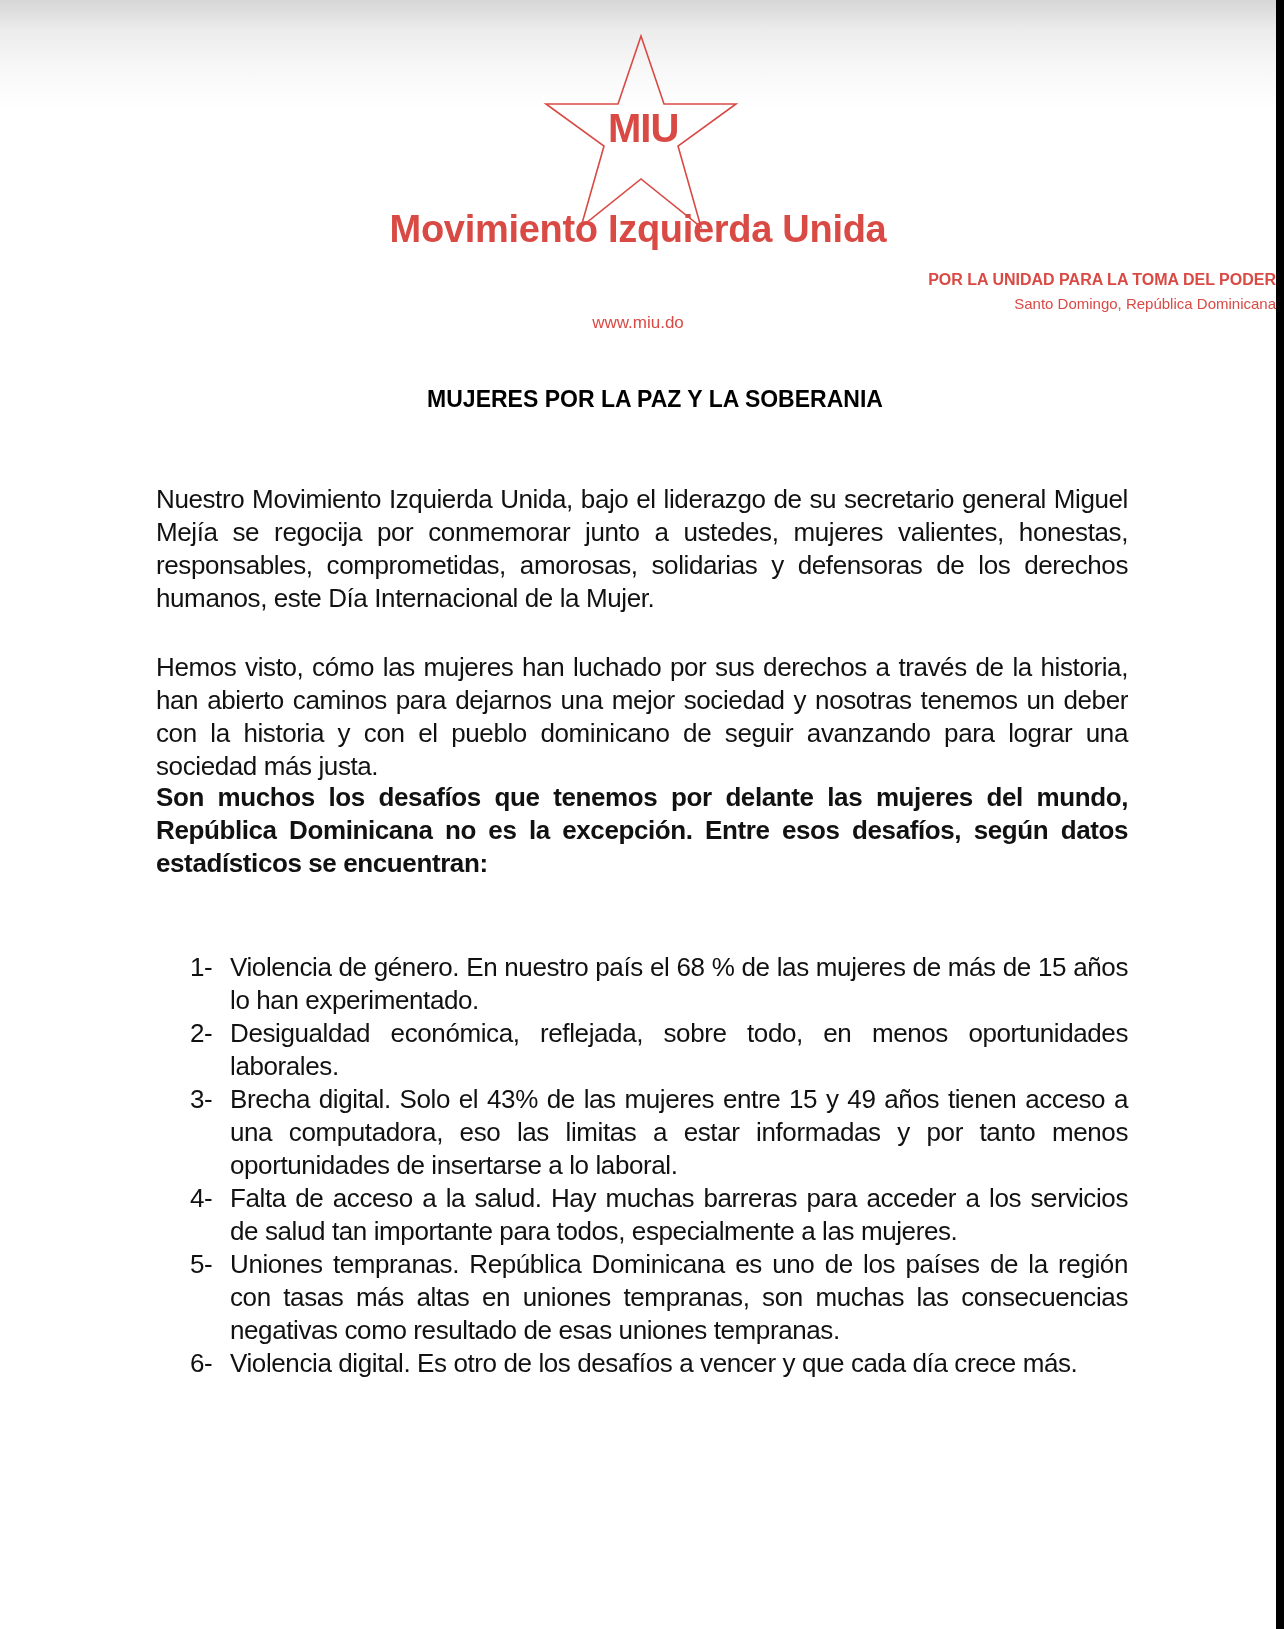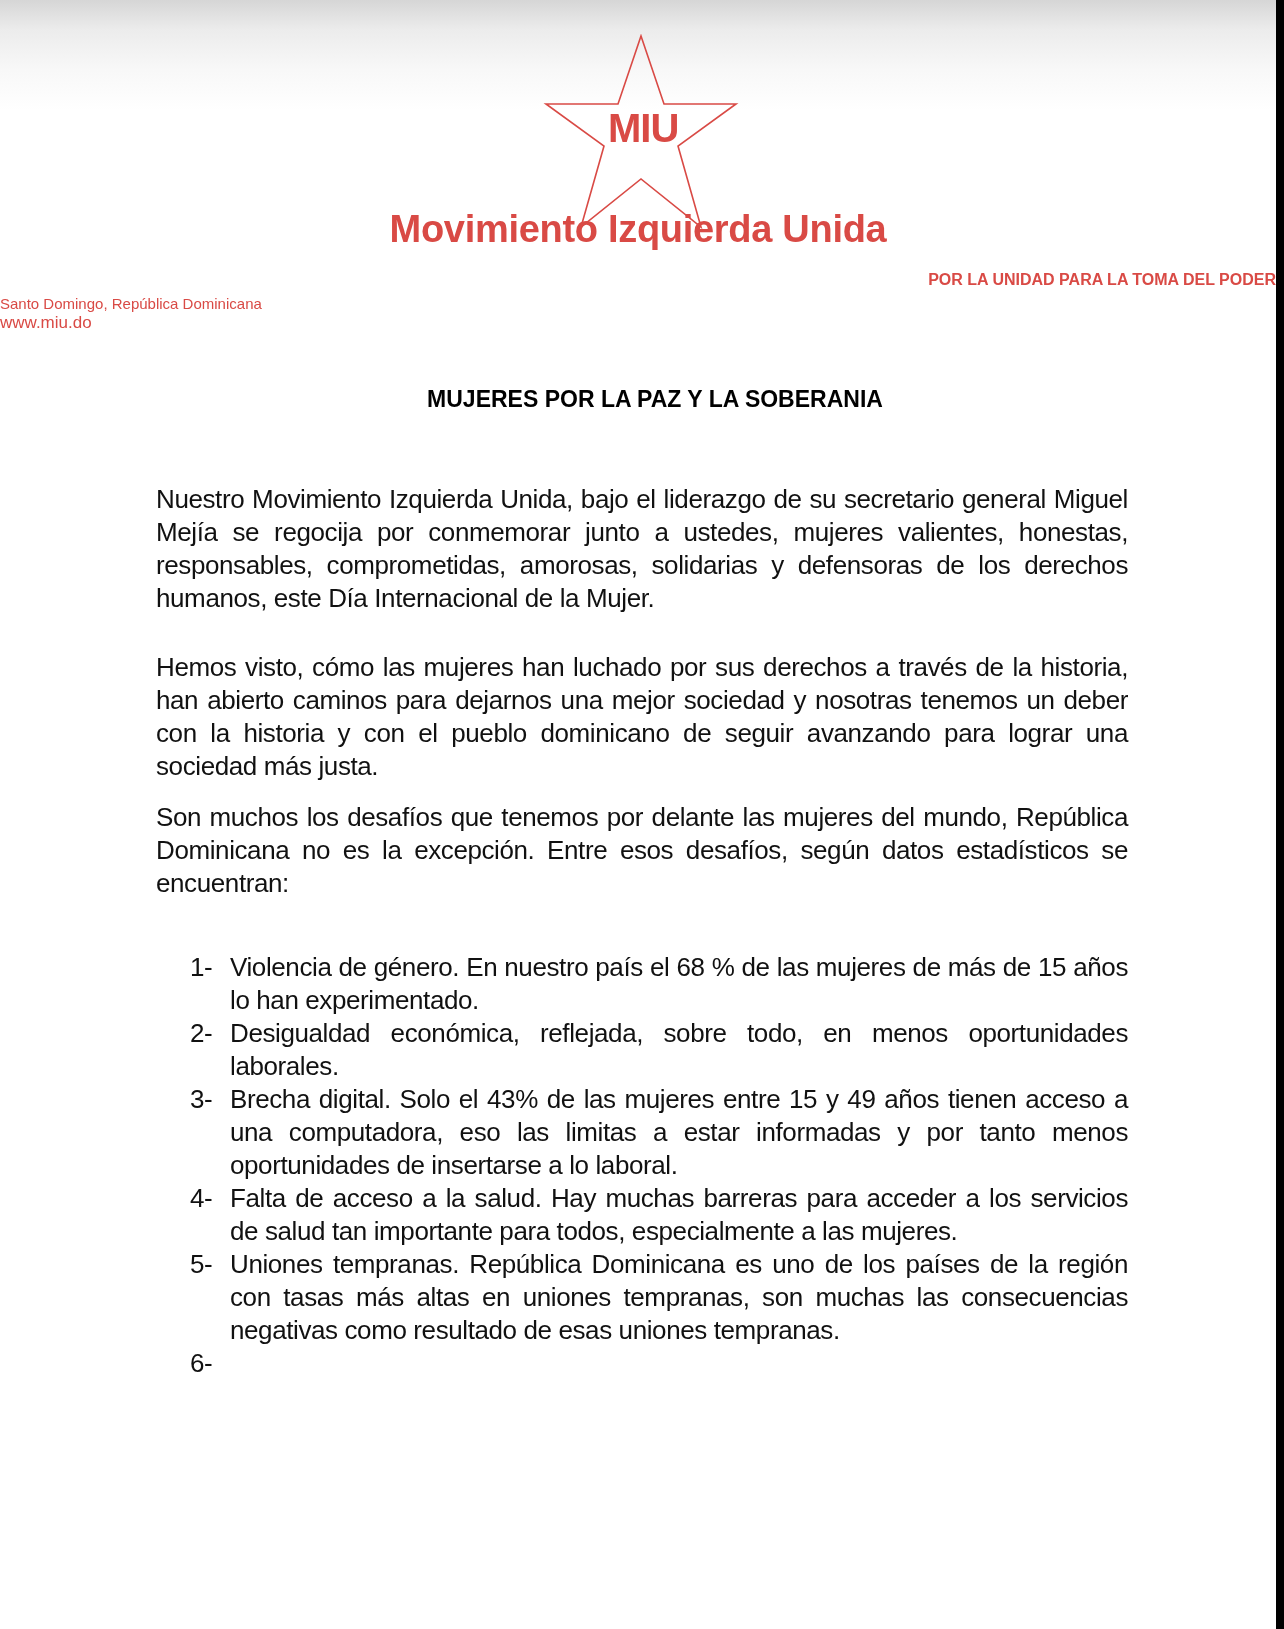--- a/index.html
+++ b/index.html
@@ -52,29 +52,29 @@
       top: 271px;
       text-align: right;
       color: #d94a45;
       font-weight: bold;
       font-size: 16px;
     }
     .location {
       position: absolute;
       left: 0; width: 1276px;
       top: 295px;
-      text-align: left;
+      text-align: right;
       color: #d94a45;
       font-size: 15px;
     }
     .website {
       position: absolute;
       left: 0; width: 1276px;
       top: 313px;
-      text-align: left;
+      text-align: center;
       color: #d94a45;
       font-size: 17px;
     }
     .doc-title {
       position: absolute;
       left: 0; width: 1276px;
       top: 386px;
       text-align: center;
       color: #000;
       font-weight: bold;
@@ -86,21 +86,21 @@
       left: 156px;
       width: 972px;
       color: #111;
       font-size: 26px;
       line-height: 33px;
       text-align: justify;
       letter-spacing: -0.4px;
     }
     .p1 { top: 483px; }
     .p2 { top: 651px; }
-    .p3 { top: 801px; }
+    .p3 { top: 781px; font-weight: bold; }
     .challenge-list {
       position: absolute;
       left: 190px;
       width: 938px;
       top: 951px;
       margin: 0; padding: 0;
       list-style: none;
       color: #111;
       font-size: 26px;
       line-height: 33px;
@@ -162,16 +162,17 @@
     <li>
       <span class="num">4-</span>
       <span>Falta de acceso a la salud.  Hay muchas barreras para acceder a los servicios de salud tan importante para todos, especialmente a las mujeres.</span>
     </li>
     <li>
       <span class="num">5-</span>
       <span>Uniones tempranas. República Dominicana es uno de los países de la región con tasas más altas en uniones tempranas, son muchas las consecuencias negativas como resultado de esas uniones tempranas.</span>
     </li>
     <li>
       <span class="num">6-</span>
+      <span>Violencia digital. Es otro de los desafíos a vencer y que cada día crece más.</span>
     </li>
   </ul>
 
 </div>
 
 </body></html>

